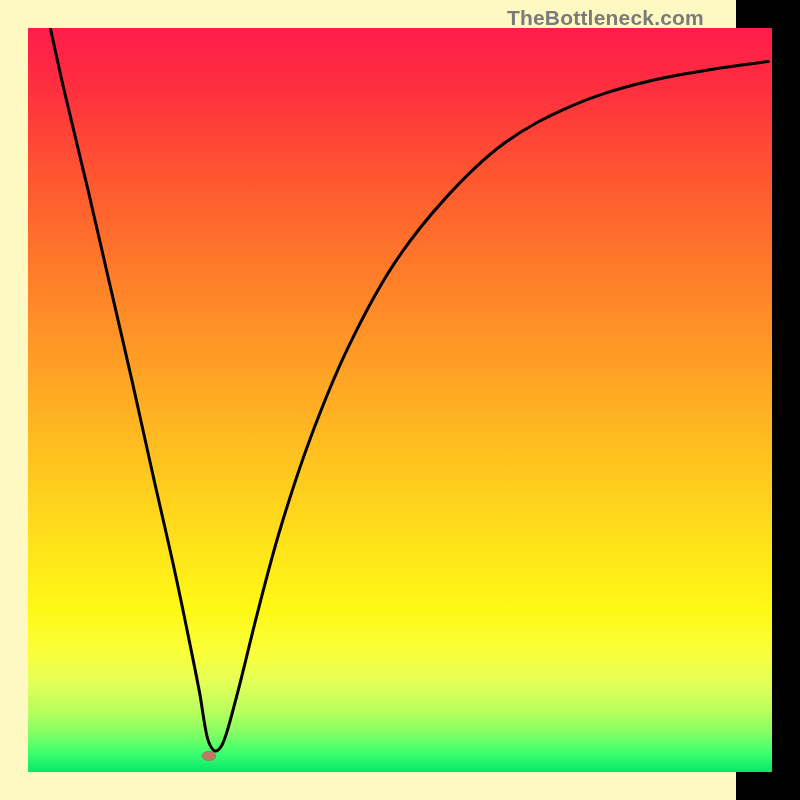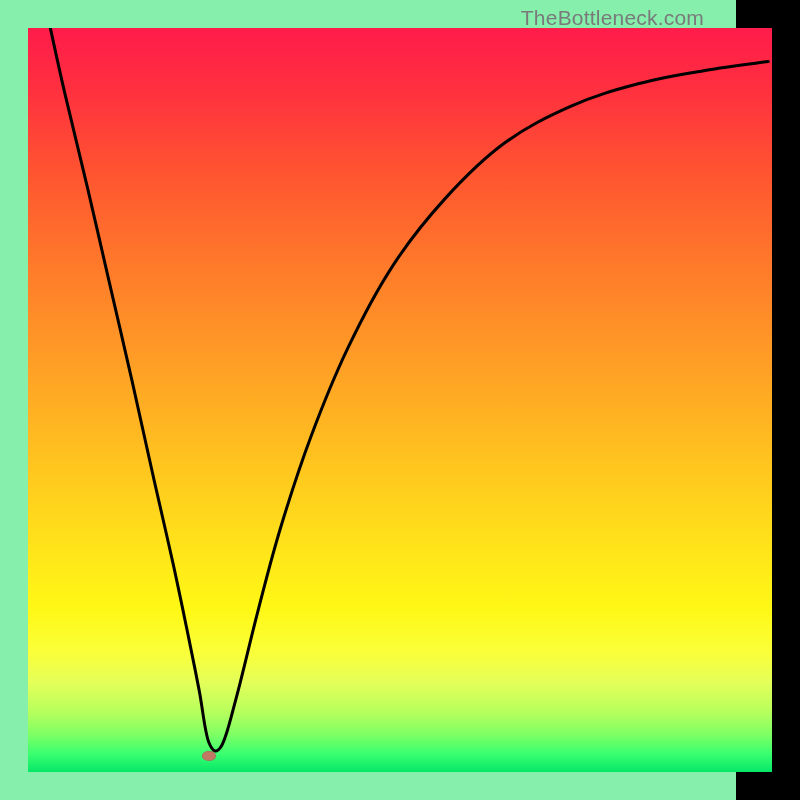--- a/index.html
+++ b/index.html
@@ -7,21 +7,22 @@
     padding: 0;
     width: 800px;
     height: 800px;
     overflow: hidden;
     background: #000;
   }
   .frame {
     position: relative;
     width: 736px;
     height: 800px;
-    background: #86efac;
+    background: #fef9c3;
+    font-weight: bold;
   }
   .plot-area {
     position: absolute;
     left: 28px;
     top: 28px;
     width: 744px;
     height: 744px;
     background: linear-gradient(to bottom,
       #ff1c4b 0%,
       #ff2f3f 8%,

